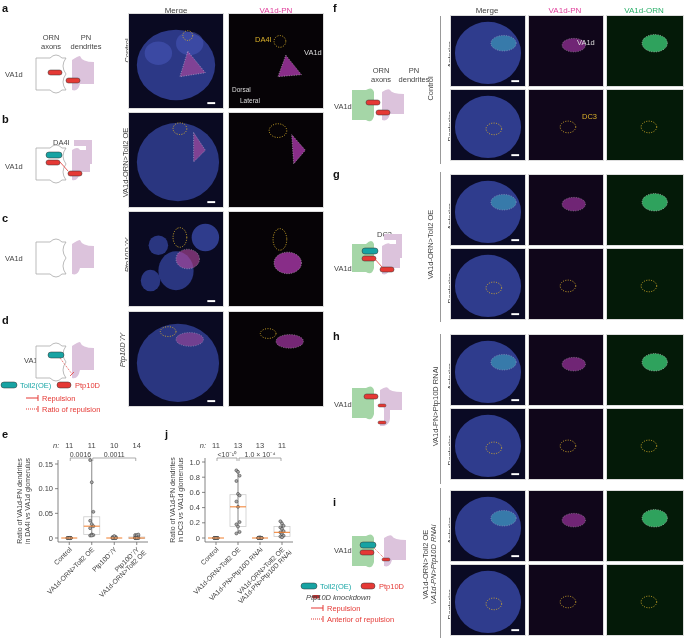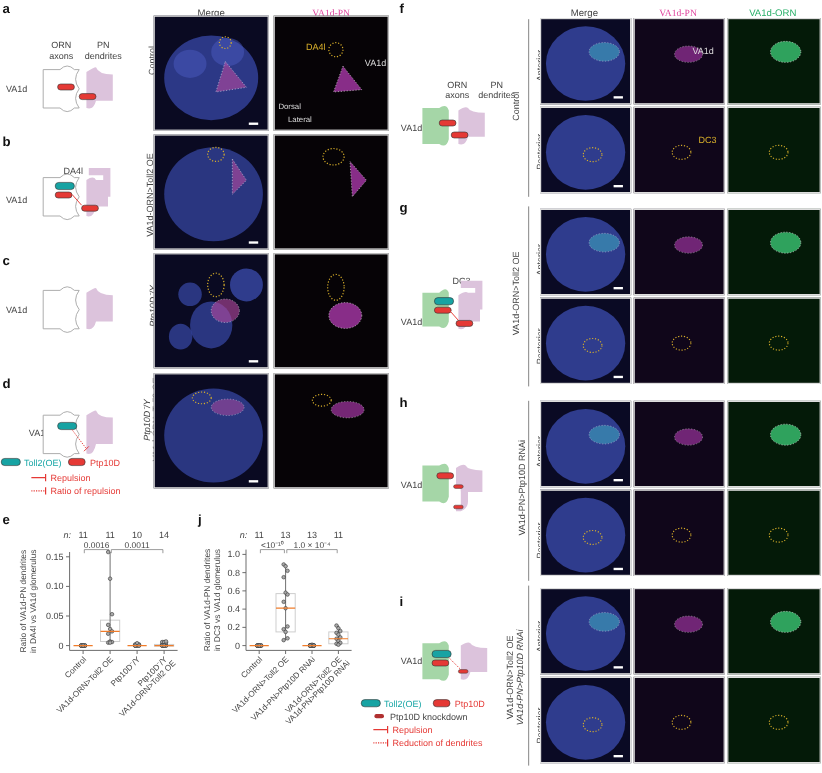--- a/index.html
+++ b/index.html
@@ -7,21 +7,21 @@
          font-family: "Liberation Sans", sans-serif; color: #333; }
   .abs { position: absolute; }
   .panel-letter { position: absolute; font-weight: bold; font-size: 11px; color: #111; }
   .lbl { position: absolute; font-size: 7.5px; color: #444; white-space: nowrap; }
   .lbl-c { text-align: center; }
   .rot { position: absolute; font-size: 7.5px; color: #444; white-space: nowrap;
          transform: rotate(-90deg); transform-origin: center center; text-align: center; }
   .img { position: absolute; border: 1px solid #ddd; overflow: hidden; }
   .img svg { width: 100%; height: 100%; display: block; }
   .colhead { position: absolute; font-size: 8px; text-align: center; white-space: nowrap; }
-  .magenta { color: #e0409c; font-family: Liberation Serif, serif; }
+  .magenta { color: #e0409c; }
   .green { color: #2bb06a; }
   .yellowtxt { color: #d9b02a; }
   .teal { color: #18a6a6; }
   .red { color: #e53935; }
   .vline { position: absolute; width: 1px; background: #999; }
   .chart svg text { font-family: "Liberation Sans", sans-serif; }
 </style>
 </head>
 <body>
 
@@ -420,31 +420,31 @@
     <rect x="1" y="1" width="16" height="6" rx="3" fill="#17a3a3" stroke="#333" stroke-width="0.5"></rect>
   </svg>
 <div class="lbl teal" style="left:320px;top:582px">Toll2(OE)</div>
 <svg class="abs" style="left:360px;top:582px" width="16" height="8">
     <rect x="1" y="1" width="14" height="6" rx="3" fill="#e53935" stroke="#333" stroke-width="0.5"></rect>
   </svg>
 <div class="lbl red" style="left:379px;top:582px">Ptp10D</div>
 <svg class="abs" style="left:311px;top:593px" width="10" height="8">
     <rect x="1" y="2" width="8" height="3.5" rx="1.7" fill="#b03030"></rect>
   </svg>
-<div class="lbl" style="left:325px;top:593px;">Ptp10D knockdown</div>
+<div class="lbl" style="left:306px;top:593px;font-style:italic">Ptp10D knockdown</div>
 <svg class="abs" style="left:311px;top:604px" width="14" height="8">
     <line x1="0" y1="4" x2="12" y2="4" stroke="#e53935" stroke-width="1"></line>
     <line x1="12" y1="1" x2="12" y2="7" stroke="#e53935" stroke-width="1"></line>
   </svg>
 <div class="lbl red" style="left:327px;top:604px">Repulsion</div>
 <svg class="abs" style="left:311px;top:615px" width="14" height="8">
     <line x1="0" y1="4" x2="12" y2="4" stroke="#e53935" stroke-width="1" stroke-dasharray="1,1"></line>
     <line x1="12" y1="1" x2="12" y2="7" stroke="#e53935" stroke-width="1"></line>
   </svg>
-<div class="lbl red" style="left:327px;top:615px">Reduction of dendrites</div>
+<div class="lbl red" style="left:327px;top:615px">Anterior of repulsion</div>
 <div class="vline" style="left:440px;top:488px;height:150px"></div>
 <div class="rot" style="left:370px;top:560px;width:110px">VA1d-ORN&gt;Toll2 OE</div>
 <div class="rot" style="left:378px;top:560px;width:110px;font-style:italic">VA1d-PN&gt;Ptp10D RNAi</div>
 <div class="rot" style="left:420px;top:526px;width:60px">Anterior</div>
 <div class="rot" style="left:420px;top:600px;width:60px">Posterior</div>
 
 <div id="right-grid">
     <div class="img" style="left: 450px; top: 15px; width: 76px; height: 72px; background: rgb(10, 10, 36);">
       <svg viewBox="0 0 76 72">
         <ellipse cx="38" cy="38" rx="34" ry="32" fill="#3848a8" opacity="0.8"></ellipse>

